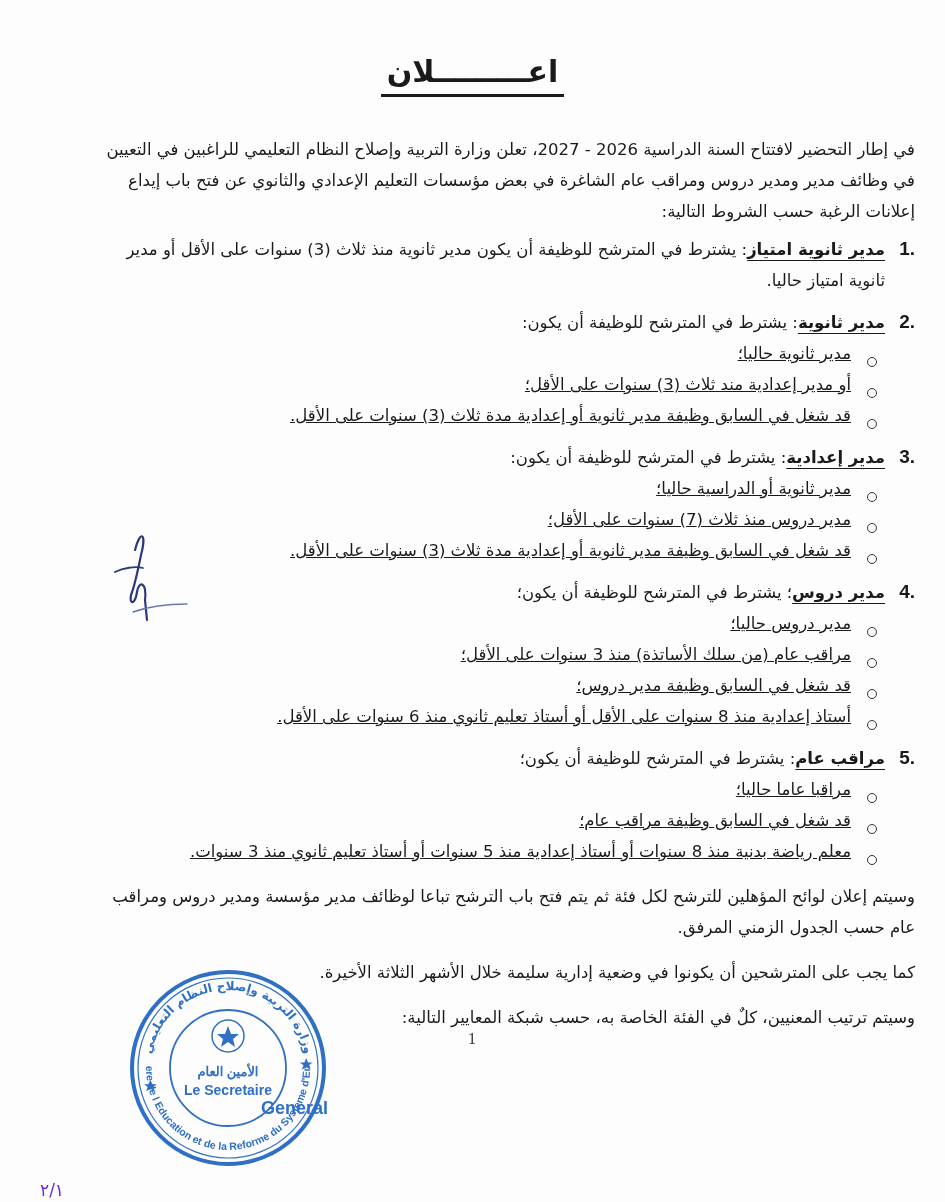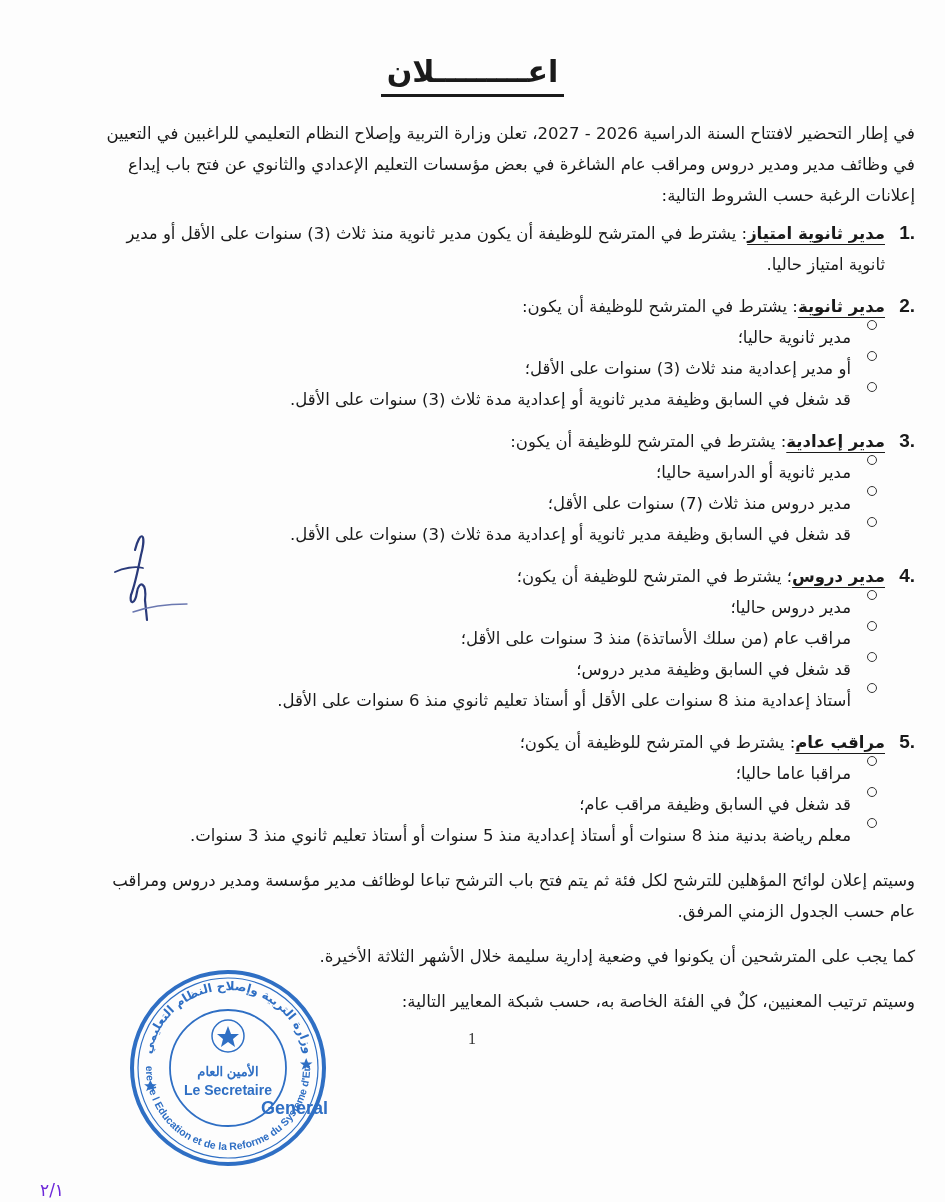--- a/index.html
+++ b/index.html
@@ -20,31 +20,31 @@
       font-size: 30px; font-weight: bold; letter-spacing: 0;
       padding: 0 6px 2px 6px;
       border-bottom: 3px solid #1a1a1a;
       line-height: 40px;
     }
     .content {
       position: absolute; top: 118px; right: 30px; width: 830px;
       direction: rtl; text-align: right;
       font-size: 16.5px; line-height: 31px;
     }
-    .intro { margin: 0 0 6px 0; }
+    .intro { margin: 16px 0 6px 0; }
     .sec { margin: 0 0 10px 0; }
     .sec-head { display: flex; align-items: baseline; }
     .num {
       font-family: "Liberation Sans", sans-serif; font-weight: bold;
       font-size: 19px; margin-left: 10px; min-width: 20px; direction: ltr;
     }
     .sec-title { font-weight: bold; text-decoration: underline; text-underline-offset: 5px; }
     .cont { padding-right: 30px; }
     ul.items { list-style: none; margin: 0; padding: 0 38px 0 0; }
-    ul.items li { display: flex; align-items: flex-start; }
+    ul.items li { display: flex; align-items: flex-end; text-decoration: underline; }
     .bullet {
       display: inline-block; width: 8px; height: 8px; border: 1px solid #333;
       border-radius: 50%; margin-left: 16px; position: relative; top: -2px; flex: none;
     }
     .para { margin: 14px 0 0 0; }
     .page-num {
       position: absolute; top: 1030px; left: 468px;
       font-family: "Liberation Serif", serif; font-size: 16px; color: #333;
     }
     .corner-num {
@@ -187,20 +187,20 @@
         <path id="arcTop" d="M 22 100 A 78 78 0 0 1 178 100"></path>
         <path id="arcBottom" d="M 18 100 A 82 82 0 0 0 182 100"></path>
       </defs>
       <text font-size="12" fill="#2f6fc4" font-family="DejaVu Sans, sans-serif" font-weight="bold">
         <textPath href="#arcTop" startOffset="50%" text-anchor="middle" id="stamp-arc-ar">وزارة التربية وإصلاح النظام التعليمي</textPath>
       </text>
       <text font-size="10.5" fill="#2f6fc4" font-family="Liberation Sans, sans-serif" font-weight="bold">
         <textPath href="#arcBottom" startOffset="50%" text-anchor="middle" id="stamp-arc-fr">RIM - Ministere de l Education et de la Reforme du Systeme d'Enseignement</textPath>
       </text>
     </svg>
-    <div class="stamp-text" style="top:96px;font-size:13px;font-family:Liberation Sans, sans-serif;direction:rtl;">الأمين العام</div>
+    <div class="stamp-text" style="top:96px;font-size:13px;font-family:Liberation Serif, serif;direction:rtl;">الأمين العام</div>
     <div class="stamp-text" style="top:114px;font-size:14px;">Le Secretaire</div>
     <div class="stamp-text" style="top:130px;font-size:18px;text-align:right;">General</div>
   </div>
 
   <div class="page-num">1</div>
   <div class="corner-num">٢/١</div>
 </div>
 
 </body></html>

